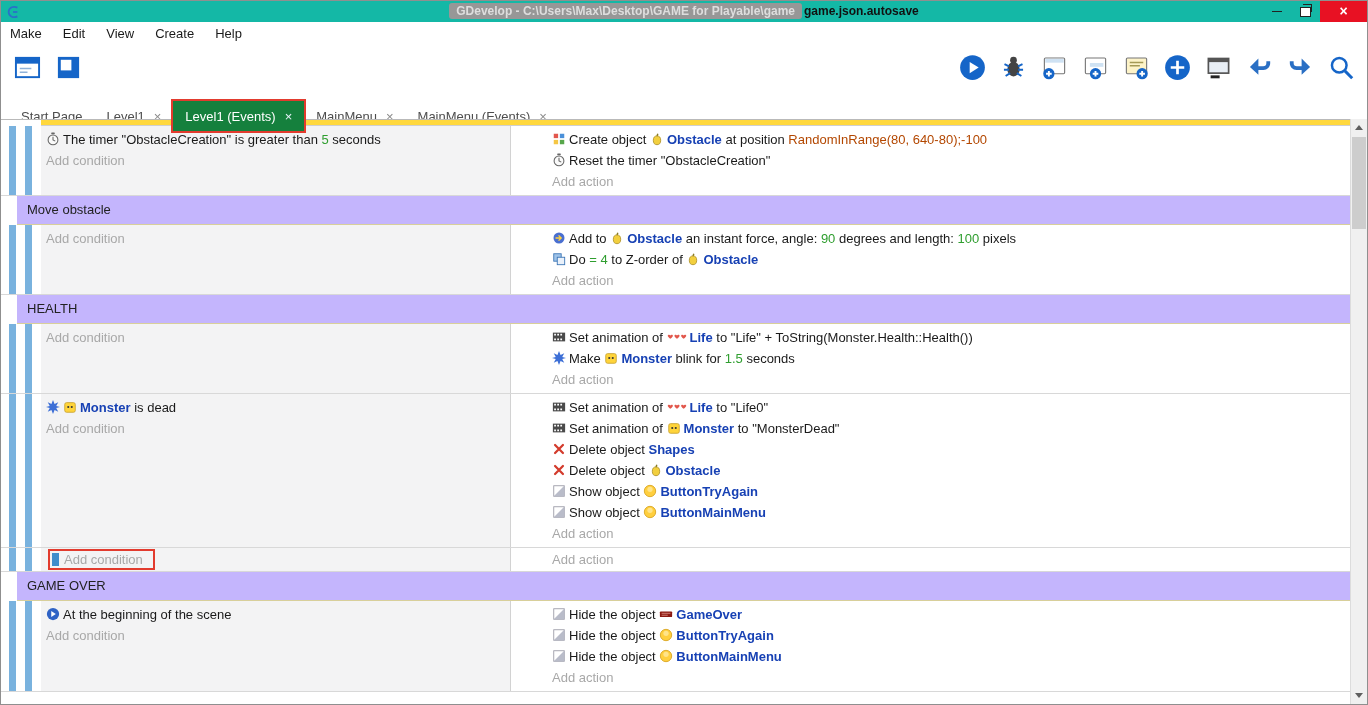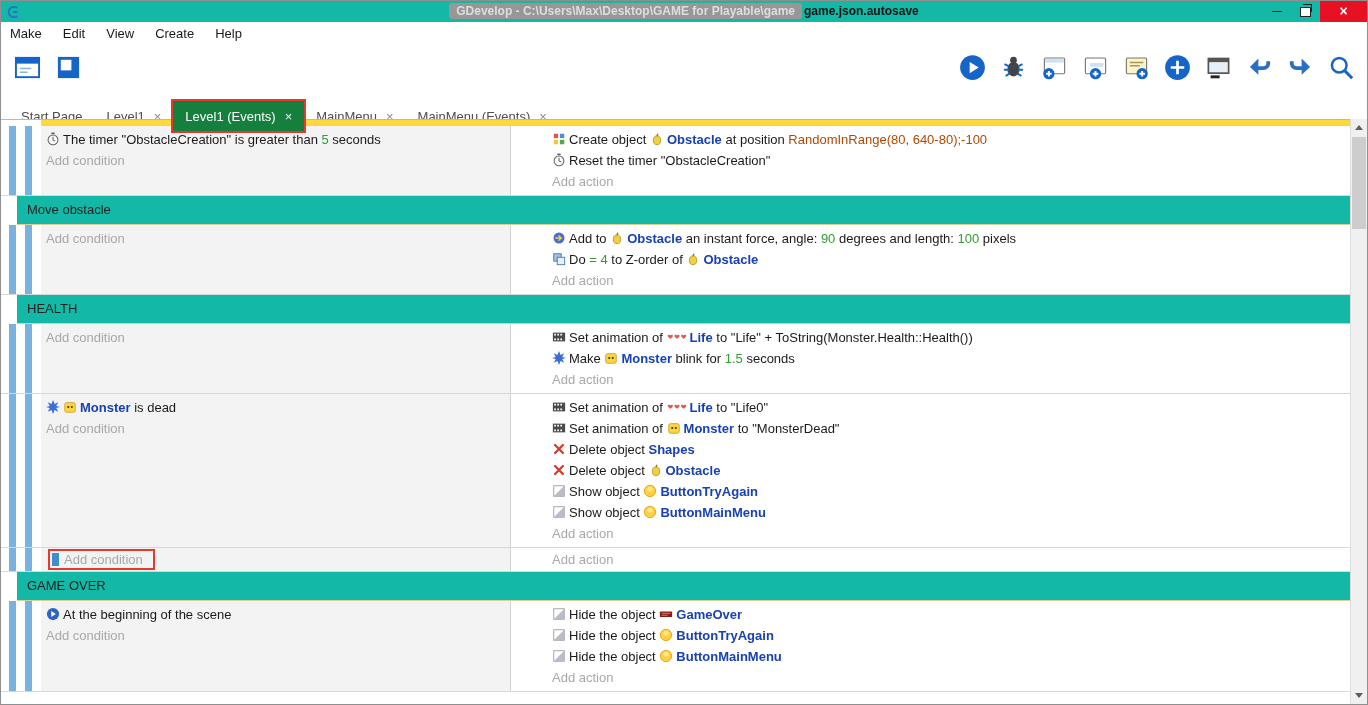--- a/index.html
+++ b/index.html
@@ -41,21 +41,21 @@
   .tab{display:flex;align-items:center;padding:0 12px;color:#4d4d4d;white-space:nowrap;cursor:default;}
   .tab .close{margin-left:9px;color:#8a8a8a;font-size:13px;}
   .tab.active{background:#15803d;color:#fff;}
   .tab.active .close{color:#e9f3fb;}
   .tab.annotated{box-shadow:0 0 0 2px #e23b2e;position:relative;z-index:2;}
 
   
   .events{position:absolute;top:118px;left:0;right:17px;bottom:0;background:#fff;
     border-top:1px solid #b9b9b9;overflow:hidden;}
   .strip-row{margin-left:40px;height:5px;background:#ffd83d;border-bottom:1px solid #cfcfcf;}
-  .group-row{margin-left:16px;height:28px;line-height:28px;background:#14b8a6;
+  .group-row{margin-left:16px;height:28px;line-height:28px;background:#c4b5fd;
     padding-left:10px;color:#222;border-bottom:1px solid #d8cf9a;}
   .event-row{display:flex;border-bottom:1px solid #d8d8d8;align-items:stretch;}
   .gutter{width:40px;flex:none;position:relative;background:#fff;}
   .gutter .bar{position:absolute;top:0;bottom:0;width:7px;background:#79b2de;}
   .gutter .bar1{left:8px;} .gutter .bar2{left:24px;}
   .cell{box-sizing:border-box;padding:3px 0;}
   .cell.cond{width:470px;flex:none;background:#f3f3f4;border-right:1px solid #d2d2d2;}
   .cell.act{flex:1;background:#fff;margin-left:36px;}
   .event-row.slim .cell{padding:1px 0;}
   .line{height:21px;line-height:21px;padding-left:5px;white-space:nowrap;overflow:hidden;}

